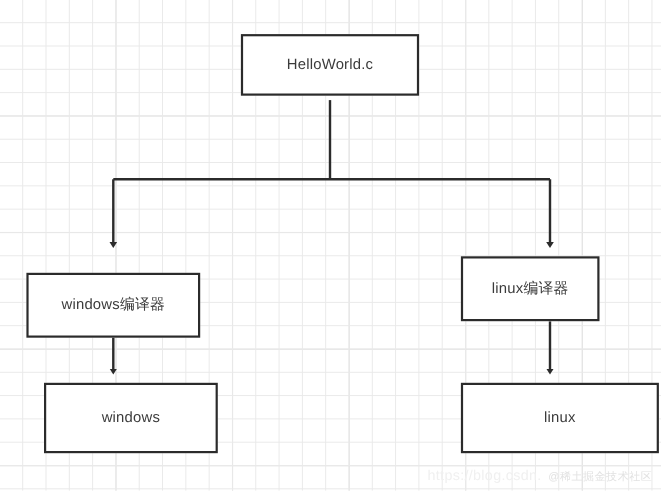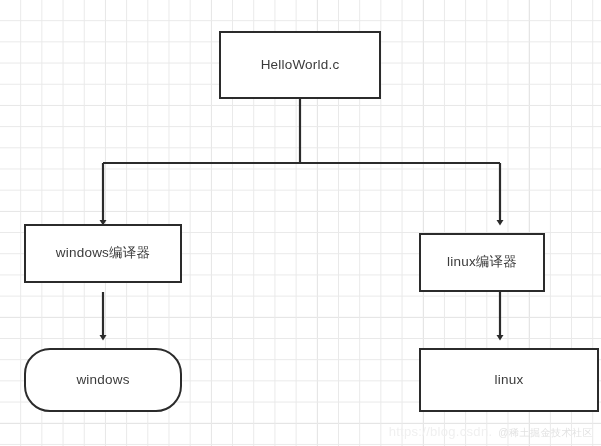--- a/index.html
+++ b/index.html
@@ -52,24 +52,24 @@
     align-items: center;
     justify-content: center;
     color: #3b3b3b;
     font-size: 13.5px;
     font-weight: 400;
     letter-spacing: 0.2px;
     line-height: 1.2;
     white-space: nowrap;
   }
 
-  #node-root   { left: 219px; top: 31px;  width: 162px; height: 68px; }
-  #node-wincc  { left: 24px;  top: 224px; width: 158px; height: 59px; }
+  #node-root   { left: 219px; top: 31px;  width: 162px; height: 56px; }
+  #node-wincc  { left: 24px;  top: 248px; width: 158px; height: 59px; }
   #node-lincc  { left: 419px; top: 233px; width: 126px; height: 59px; }
-  #node-win    { left: 24px;  top: 348px; width: 158px; height: 64px; border-radius: 26px; }
+  #node-win    { left: 40px;  top: 348px; width: 158px; height: 64px; }
   #node-lin    { left: 419px; top: 348px; width: 180px; height: 64px; }
 
   .watermark {
     position: absolute;
     bottom: 6px;
     right: 8px;
     display: flex;
     align-items: baseline;
     gap: 6px;
     user-select: none;

